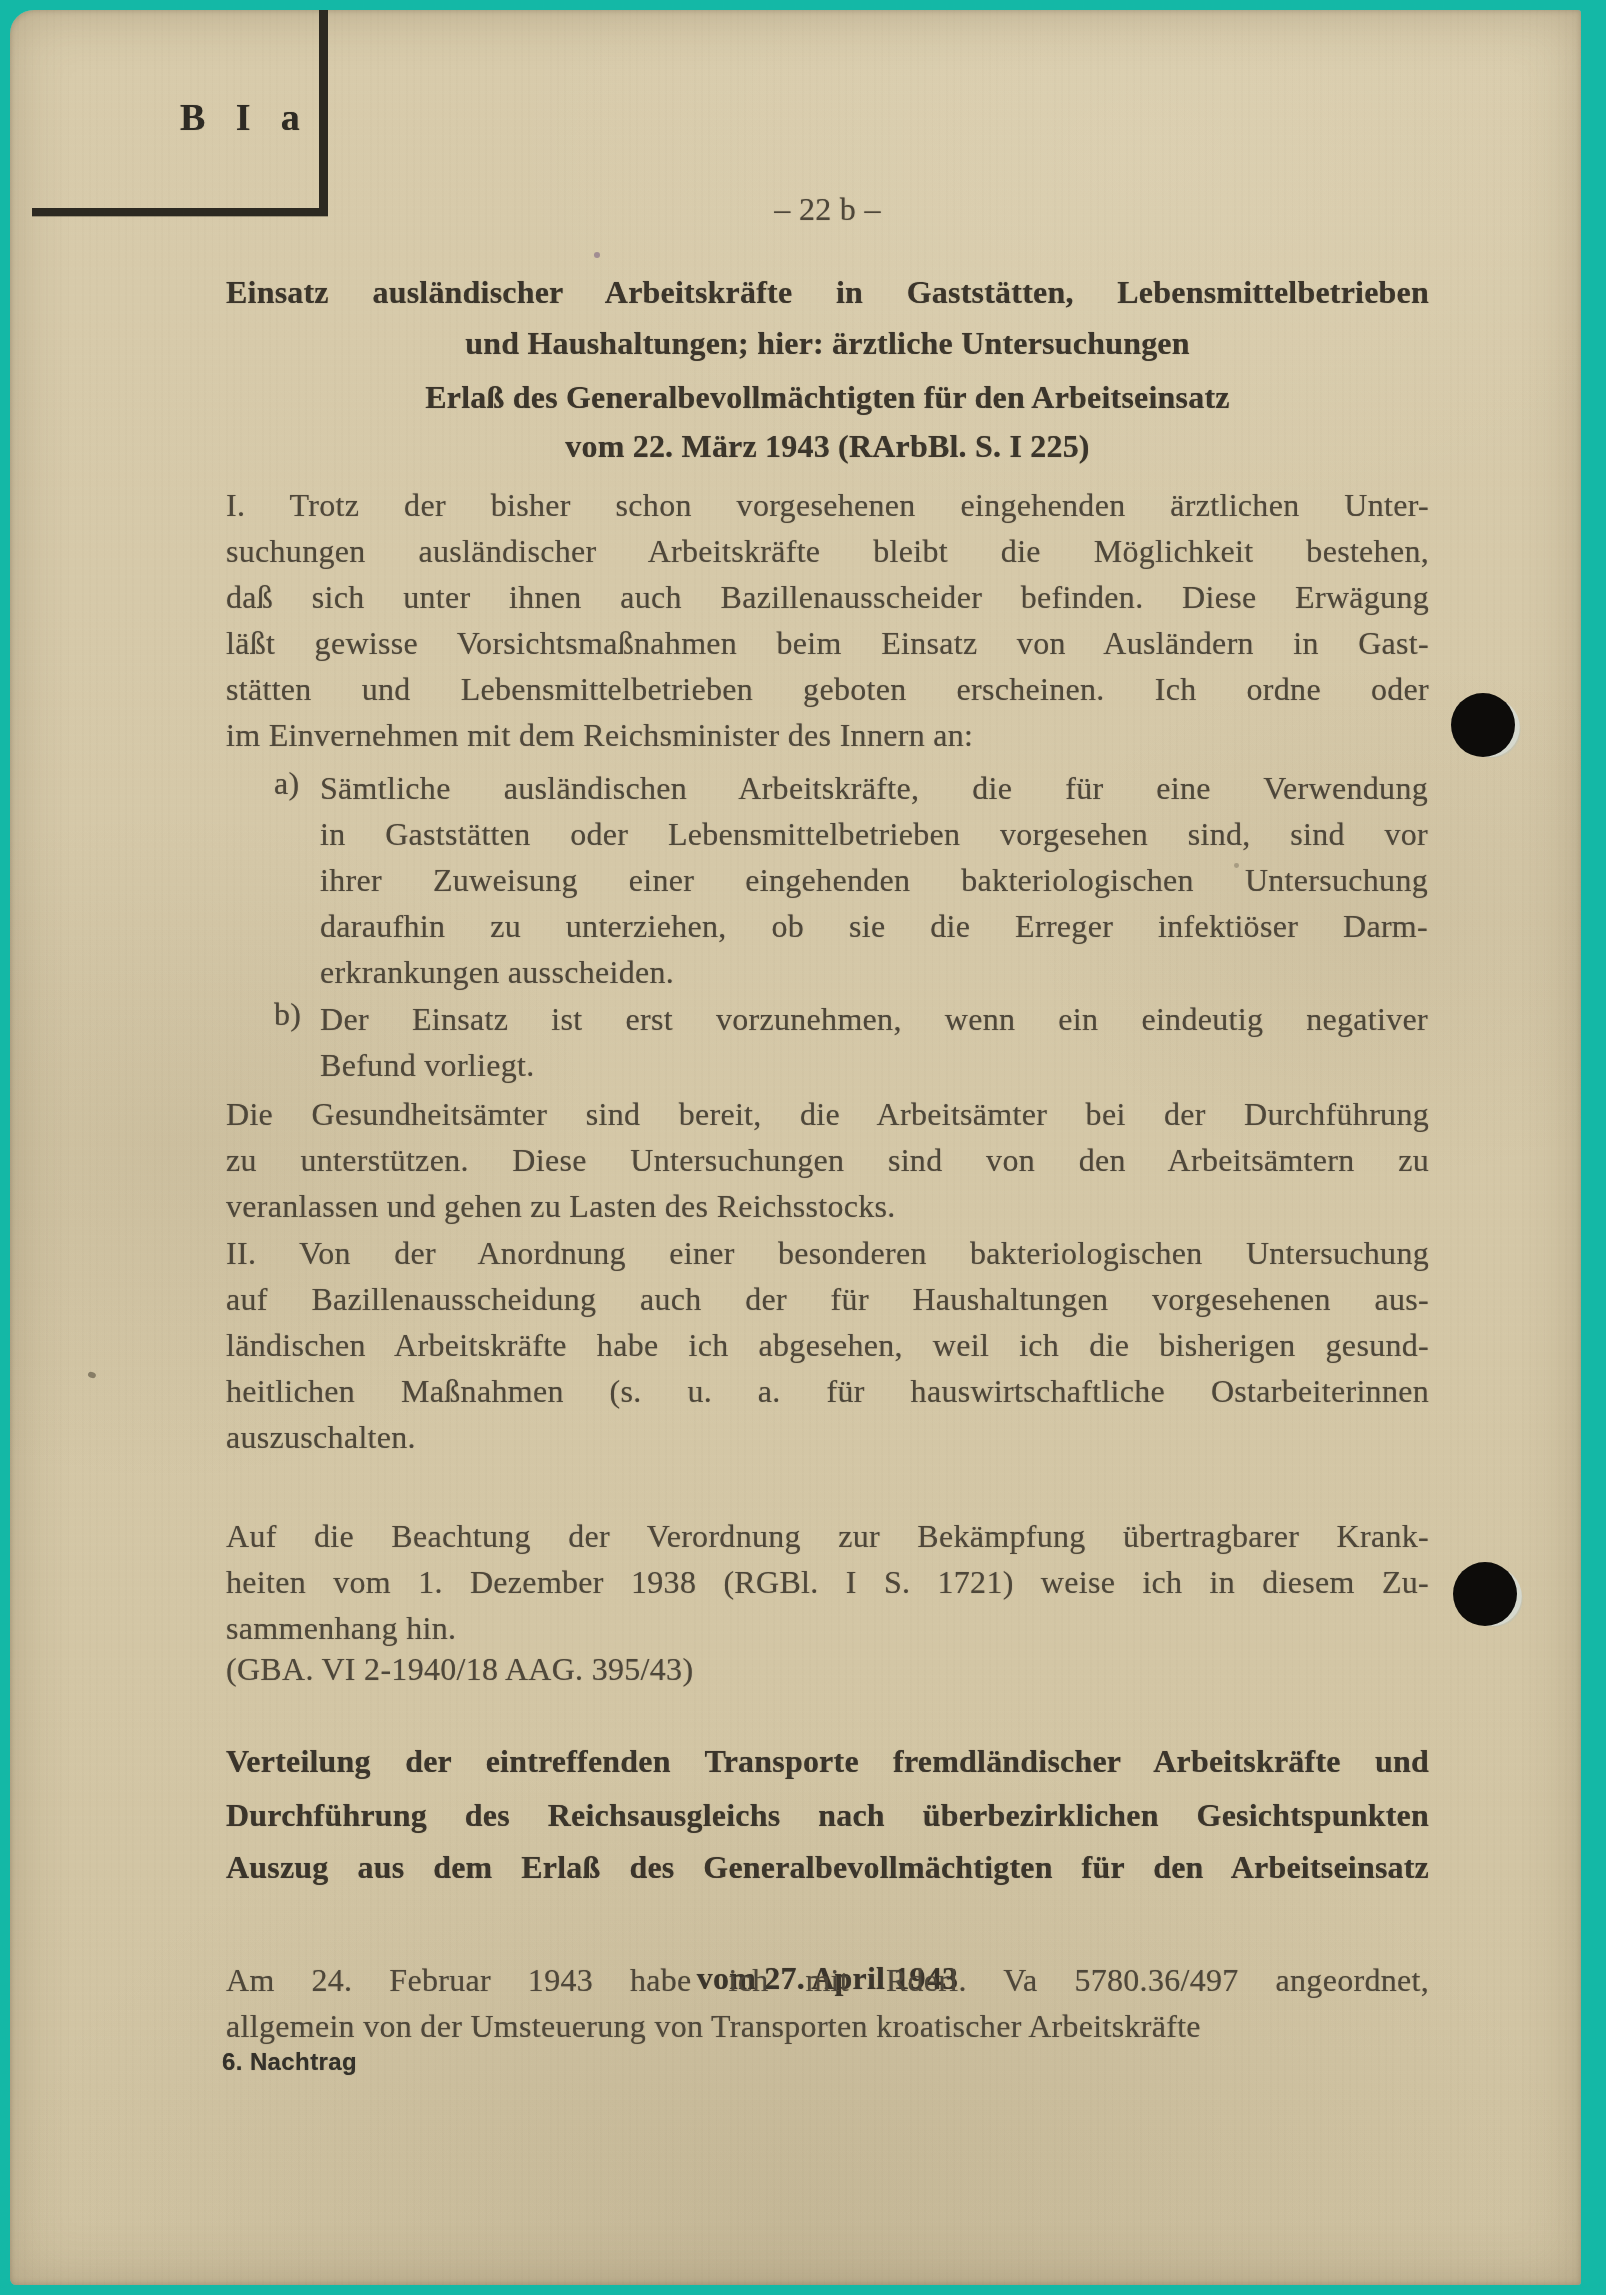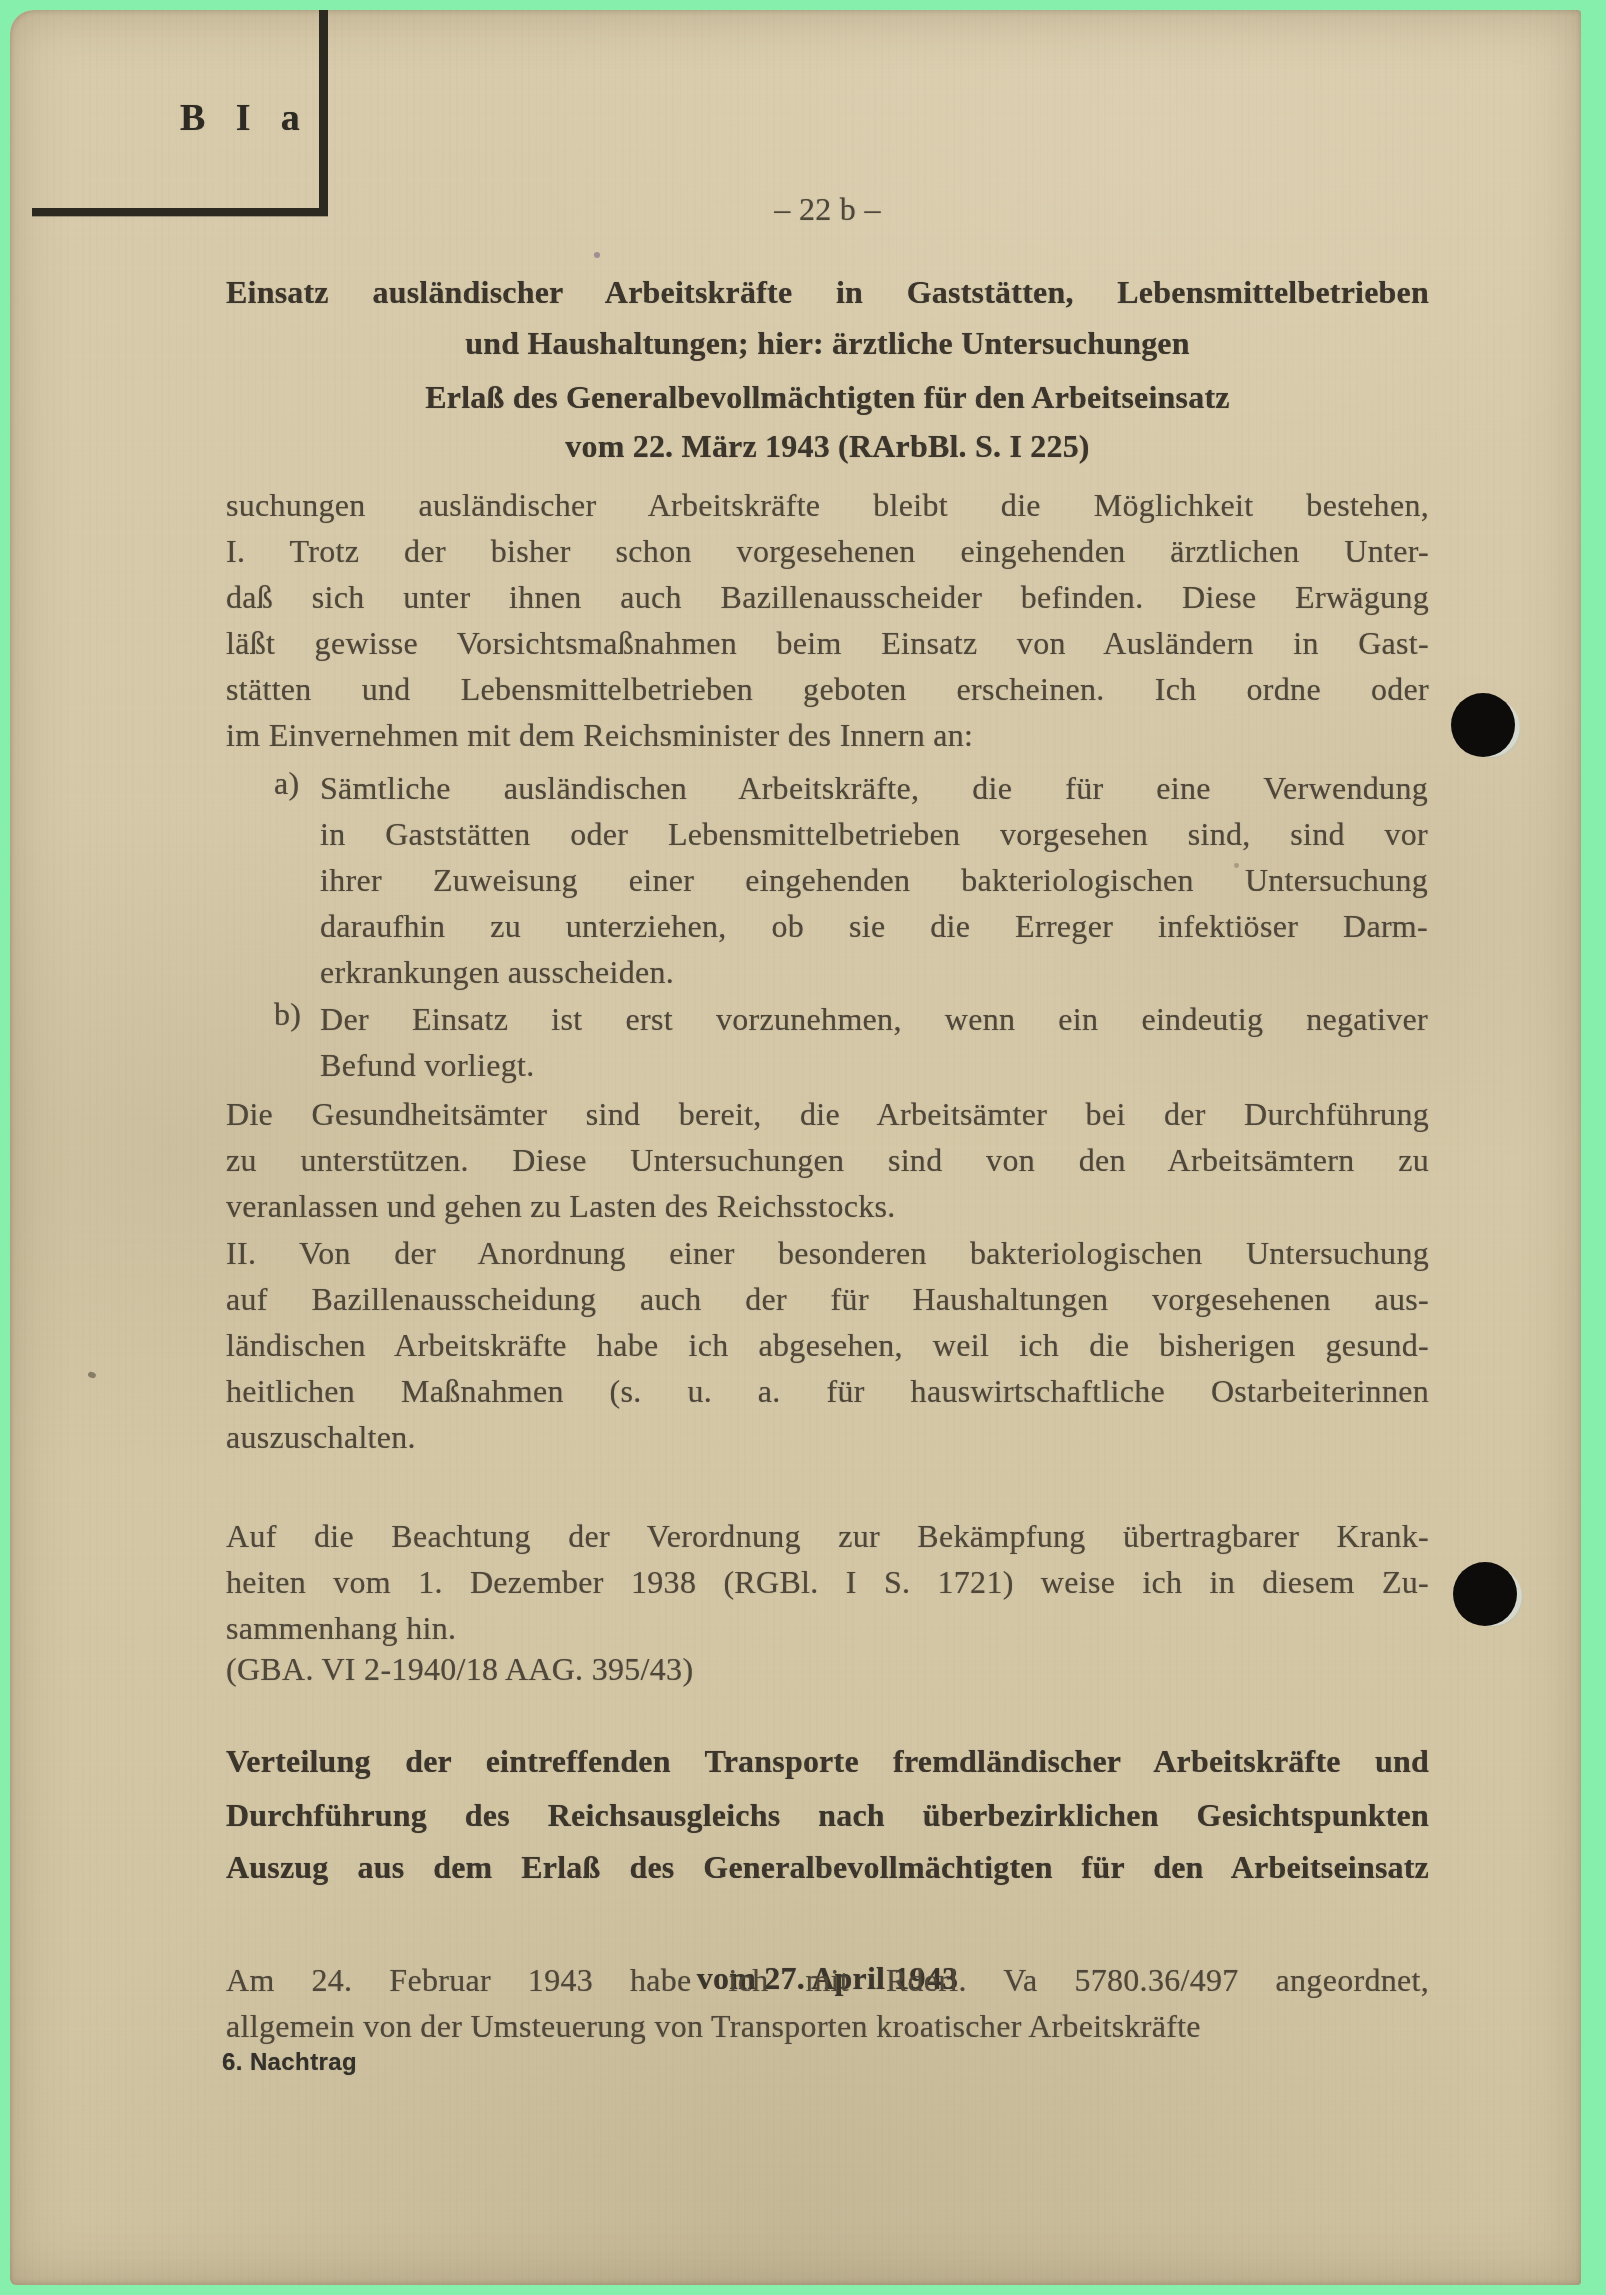--- a/index.html
+++ b/index.html
@@ -1,18 +1,18 @@
 <!DOCTYPE html>
 <html style="font-size:13px"><head>
 <meta charset="utf-8">
 <style>
   html,body{margin:0;padding:0;background:#070605;}
   .stage{
     position:relative;width:1606px;height:2295px;overflow:hidden;
-    background:#86efac;
+    background:#14b8a6;
     font-family:"Liberation Serif","DejaVu Serif",serif;
   }
   
   .paper{
     position:absolute;left:9.6px;top:10.4px;width:1571px;height:2275px;
     background:
       radial-gradient(1044px 643px at 72% 6%, rgba(255,250,232,0.10), transparent 62%),
       radial-gradient(723px 562px at 10% 50%, rgba(115,98,66,0.09), transparent 60%),
       radial-gradient(562px 402px at 88% 40%, rgba(120,102,70,0.07), transparent 65%),
       radial-gradient(1205px 723px at 50% 97%, rgba(108,92,62,0.12), transparent 66%),
@@ -77,22 +77,22 @@
   <div class="txt block centered" style="top:191px;">– 22 b –</div>
 
   <div class="txt block bold lh57" style="top:259px;">
     <div class="tline">Einsatz ausländischer Arbeitskräfte in Gaststätten, Lebensmittelbetrieben</div>
   </div>
   <div class="txt block bold centered" style="top:315px;">und Haushaltungen; hier: ärztliche Untersuchungen</div>
   <div class="txt block bold centered" style="top:369px;">Erlaß des Generalbevollmächtigten für den Arbeitseinsatz</div>
   <div class="txt block bold centered" style="top:418px;">vom 22. März 1943 (RArbBl. S. I 225)</div>
 
   <div class="txt block para lh57" style="top:482px;">
+      <div class="tline">I. Trotz der bisher schon vorgesehenen eingehenden ärztlichen Unter-</div>
       <div class="tline">suchungen ausländischer Arbeitskräfte bleibt die Möglichkeit bestehen,</div>
-      <div class="tline">I. Trotz der bisher schon vorgesehenen eingehenden ärztlichen Unter-</div>
       <div class="tline">daß sich unter ihnen auch Bazillenausscheider befinden. Diese Erwägung</div>
       <div class="tline">läßt gewisse Vorsichtsmaßnahmen beim Einsatz von Ausländern in Gast-</div>
       <div class="tline">stätten und Lebensmittelbetrieben geboten erscheinen. Ich ordne oder</div>
       <div class="tline">im Einvernehmen mit dem Reichsminister des Innern an:</div>
     </div>
 
   <div class="txt item-marker" style="top:765px;">a)</div>
   <div class="txt item-lines para lh57" style="top:765px;">
       <div class="tline">Sämtliche ausländischen Arbeitskräfte, die für eine Verwendung</div>
       <div class="tline">in Gaststätten oder Lebensmittelbetrieben vorgesehen sind, sind vor</div>

